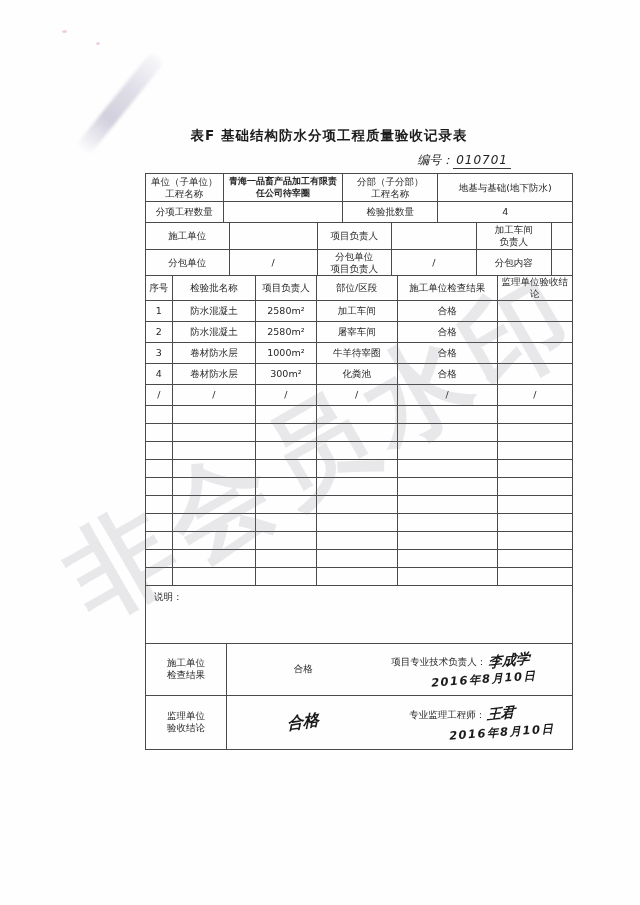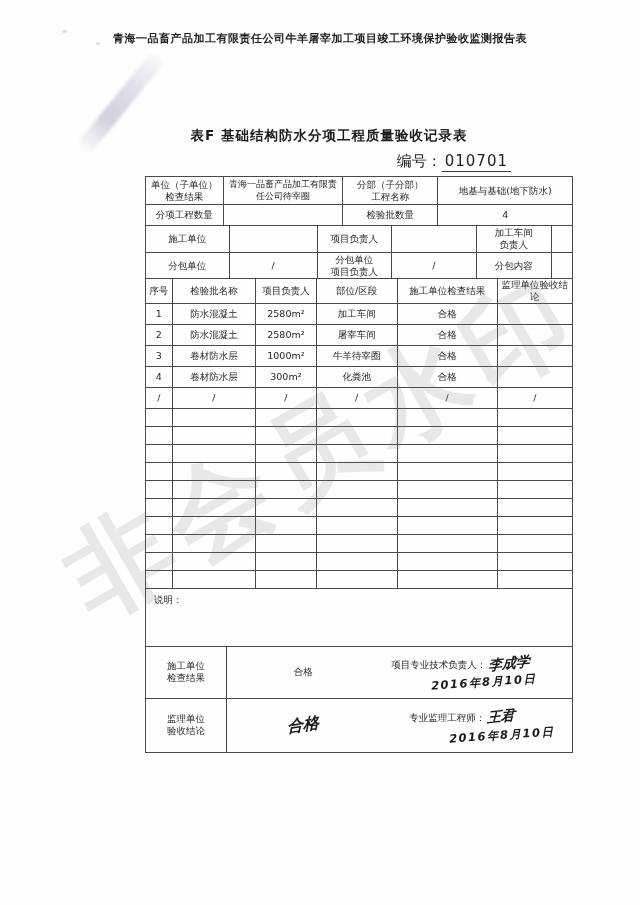--- a/index.html
+++ b/index.html
@@ -36,38 +36,38 @@
     color:rgba(120,120,132,.16);
     pointer-events:none;z-index:5;white-space:nowrap;
   }
 
   .form{position:absolute;left:145px;top:127px;width:368px;z-index:2;}
   .form-title{
     text-align:center;font-size:13.5px;font-weight:700;color:#1c1c1c;
     letter-spacing:1px;height:22px;
   }
   .form-number{
-    text-align:right;font-size:15px;margin:3px 2px 4px 0;color:#222;
+    text-align:right;font-size:12px;margin:3px 2px 4px 0;color:#222;font-style:italic;
   }
   .form-number .num{
     display:inline-block;min-width:46px;text-align:center;
     border-bottom:1px solid #3c3c3c;padding:0 3px 1px 3px;letter-spacing:1px;
   }
 
   table{border-collapse:collapse;table-layout:fixed;width:428px;background:transparent;}
   table + table, .stack{margin-top:-1px;}
   td,th{
     border:1px solid #4a4a4a;padding:0 1px;overflow:hidden;
     font-size:9.5px;font-weight:400;text-align:center;vertical-align:middle;
     color:#262626;line-height:1.25;
   }
   .outer{border:1.5px solid #3d3d3d;}
   .prewrap{white-space:pre-line;}
   .lbl{font-size:9.5px;}
-  .small{font-size:9px;}
+  .small{font-size:9px;font-weight:bold;}
 
   
   #batch-table th{font-size:9.5px;font-weight:400;}
   #batch-table td{font-size:9.5px;}
 
   
   .notes-cell{height:52px;text-align:left;vertical-align:top;padding:5px 0 0 8px;font-size:9.5px;}
 
   
   .sign-main{padding:0;height:50px;}
@@ -85,21 +85,20 @@
   .page-number{
     position:absolute;left:0;right:0;top:840px;text-align:center;
     font-size:11px;color:#333;
   }
 </style>
 </head>
 <body>
 
 <div class="page">
 
-  <div class="report-header">青海一品畜产品加工有限责任公司牛羊屠宰加工项目竣工环境保护验收监测报告表</div>
 
   <div class="corner-artifact"></div>
   <div class="speck speck1"></div>
   <div class="speck speck2"></div>
 
   <div class="watermark">非会员水印</div>
 
   <div class="form">
 
     <div class="form-title">表F  基础结构防水分项工程质量验收记录表</div>
@@ -111,21 +110,21 @@
     <table class="outer">
       <colgroup>
           <col style="width:67px">
           <col style="width:103px">
           <col style="width:82px">
           <col style="width:116px">
         </colgroup>
       <tbody>
           <tr style="height:28px">
         <td class="prewrap lbl">单位（子单位）
-检查结果</td>
+工程名称</td>
         <td class="prewrap small">青海一品畜产品加工有限责
 任公司待宰圈</td>
         <td class="prewrap lbl">分部（子分部）
 工程名称</td>
         <td>地基与基础(地下防水)</td>
       </tr>
       <tr style="height:21px">
         <td class="lbl">分项工程数量</td>
         <td></td>
         <td class="lbl">检验批数量</td>

